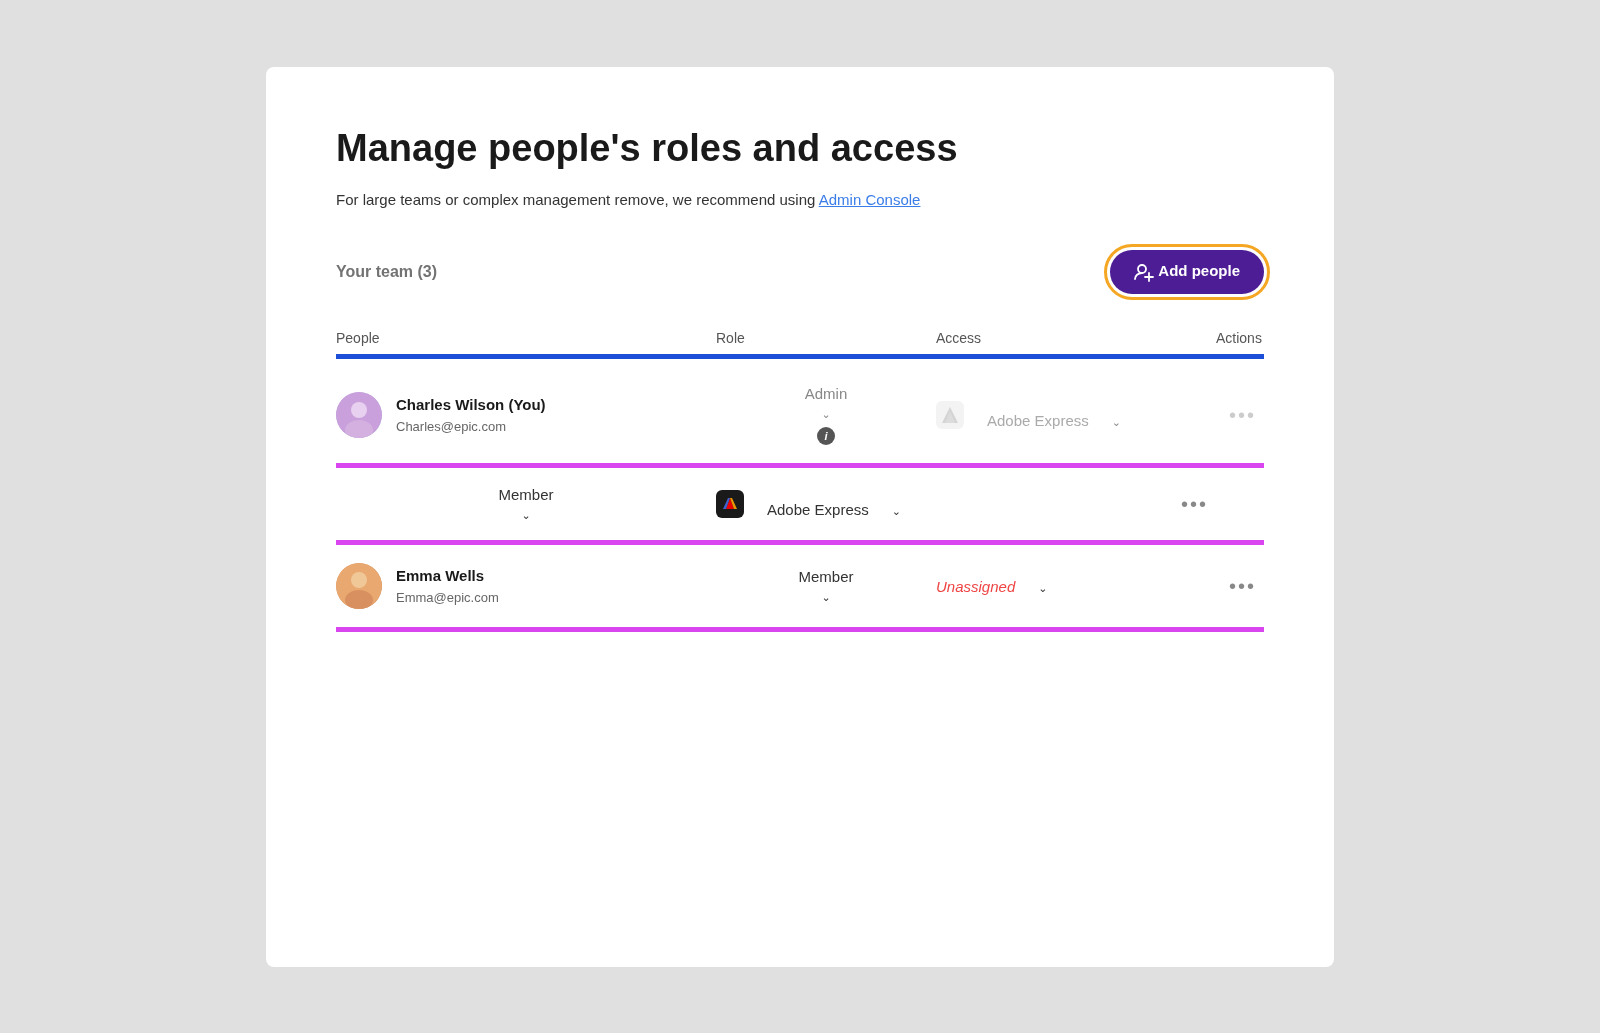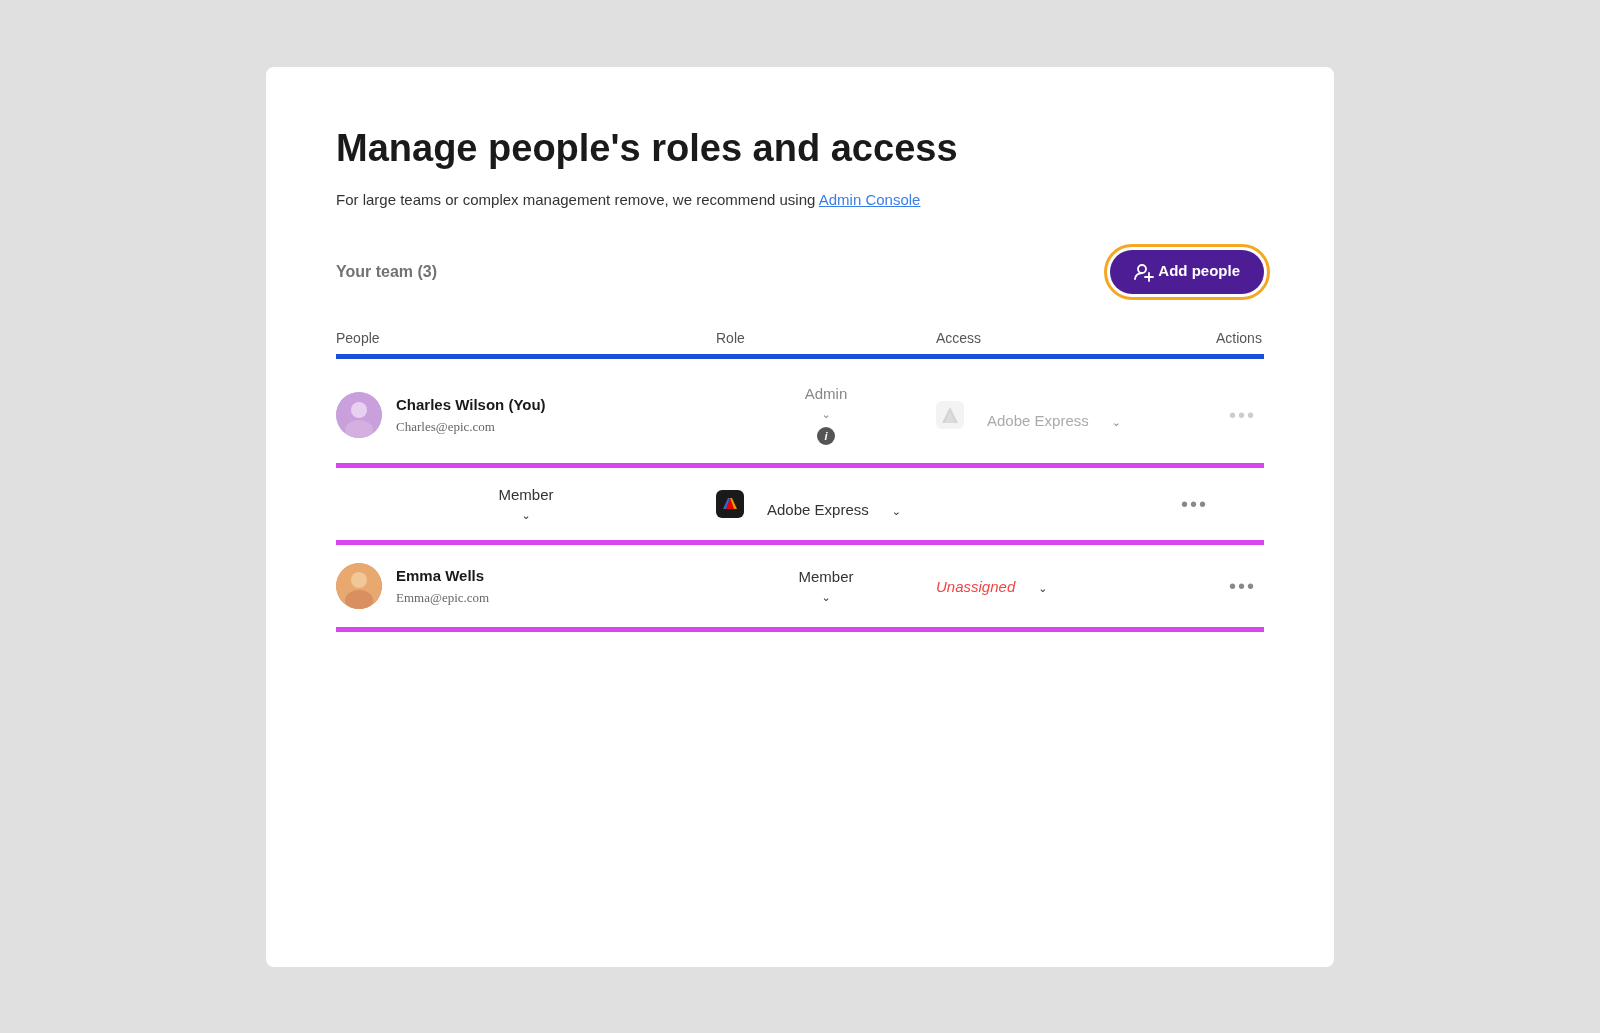--- a/index.html
+++ b/index.html
@@ -123,21 +123,20 @@
     }
     .person-name {
       font-size: 15px;
       font-weight: 700;
       color: #1a1a1a;
     }
     .person-email {
       font-size: 13px;
       color: #666;
       margin-top: 6px;
-      font-family: Liberation Serif, serif;
     }
     .role-cell {
       display: flex;
       align-items: center;
       gap: 6px;
       flex-direction: column;
     }
     .role-text {
       font-size: 15px;
       color: #888;

